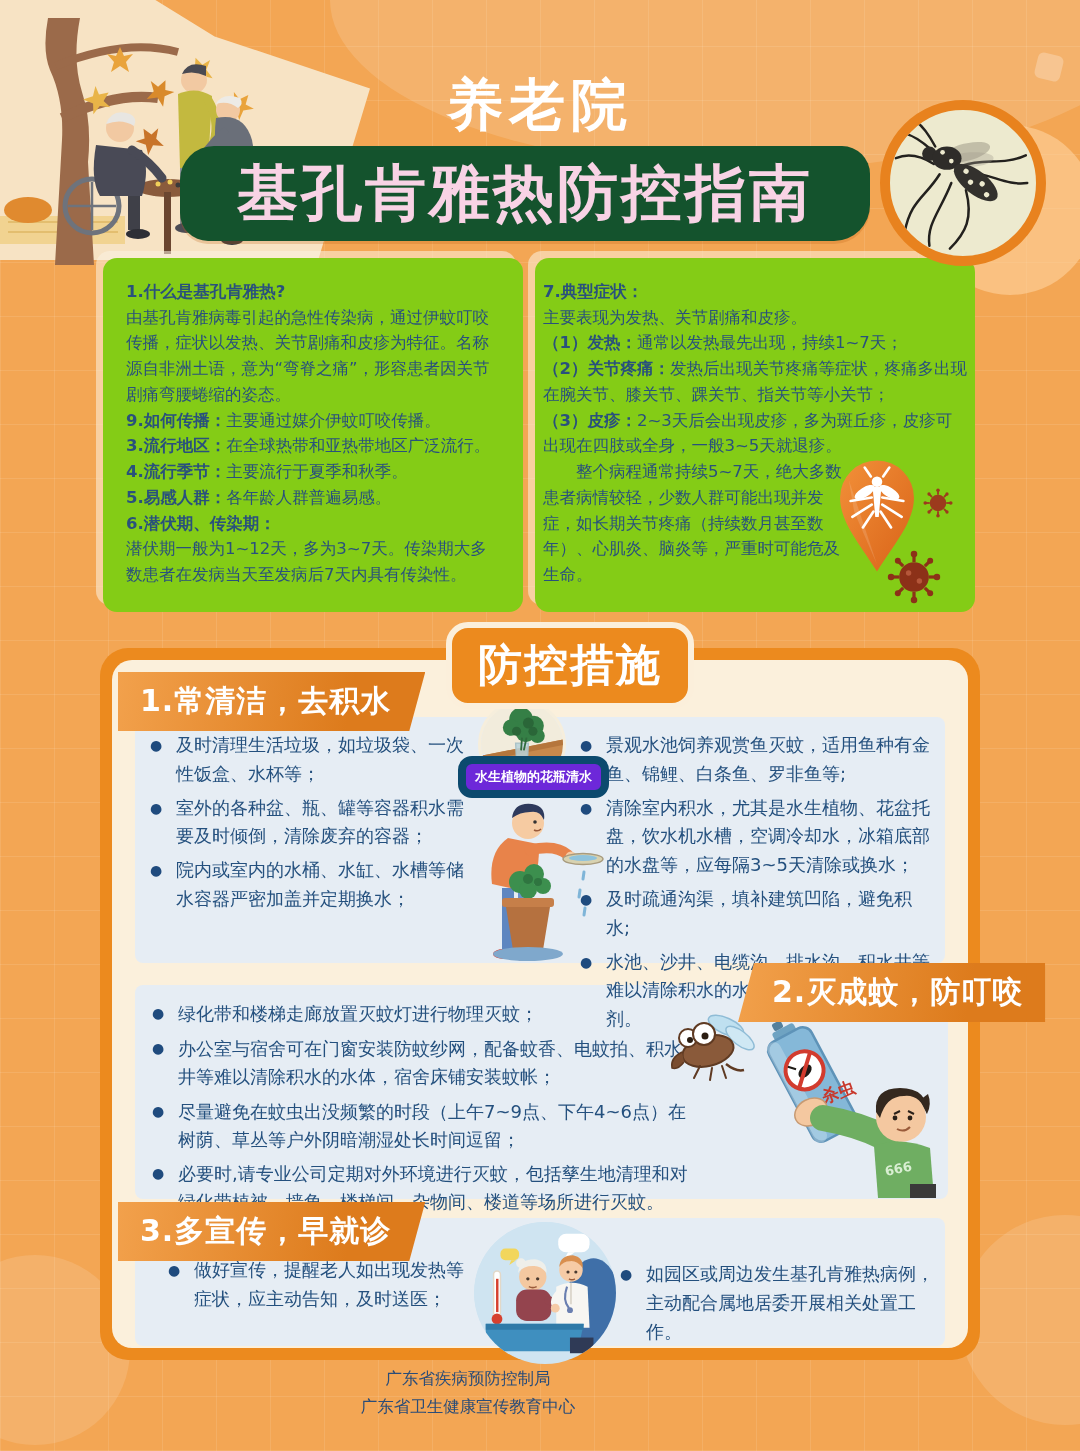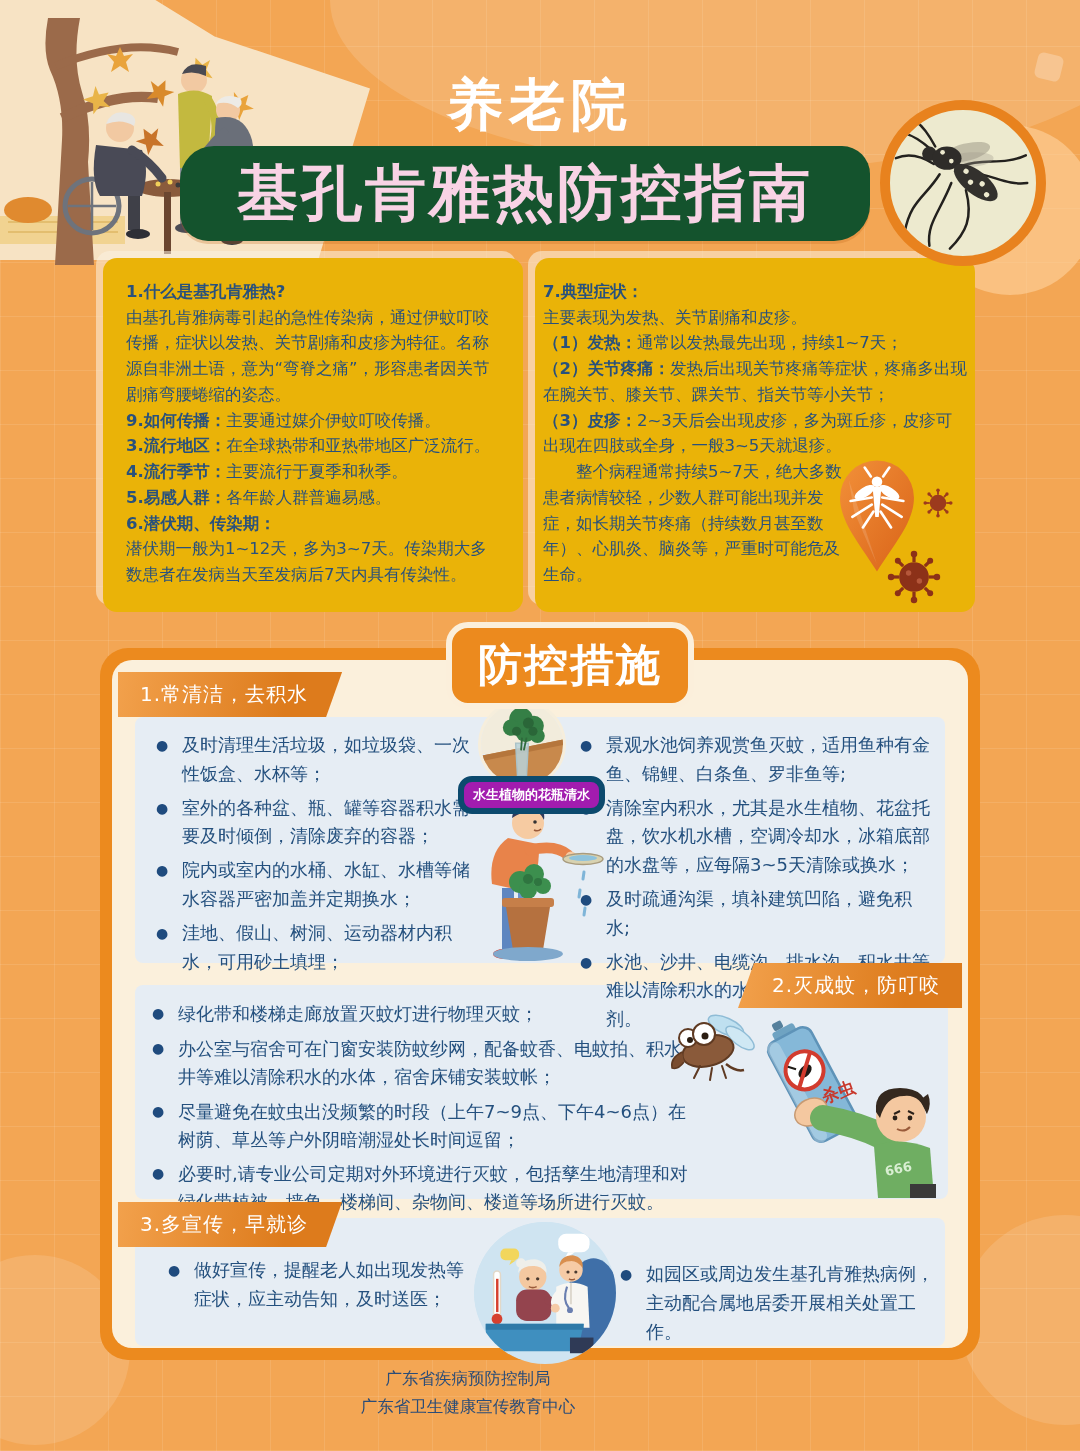--- a/index.html
+++ b/index.html
@@ -35,21 +35,21 @@
   .title-top{left:0;top:68px;width:1080px;text-align:center;
     font-size:56px;font-weight:bold;color:#FFFFFF;letter-spacing:6px;z-index:4;}
   .title-blob{left:180px;top:146px;width:690px;height:95px;background:#14532d;
     border-radius:34px 28px 36px 28px;display:flex;align-items:center;justify-content:center;
     z-index:3;box-shadow:0 3px 0 rgba(190,100,20,.25);}
   .title-blob span{font-size:61px;font-weight:bold;color:#F8D3E5;letter-spacing:3px;}
   .mosq-circle{left:880px;top:100px;width:166px;height:166px;border-radius:50%;
     background:#EDEACF;border:10px solid #E8821E;z-index:5;overflow:hidden;}
 
   
-  .cream-panel{background:#eab308;border-radius:14px;z-index:2;
+  .cream-panel{background:#84cc16;border-radius:14px;z-index:2;
     box-shadow:-7px -7px 0 rgba(252,243,226,.55);
     color:#29517C;font-size:16.5px;line-height:1.56;}
   .panel-left{left:103px;top:258px;width:420px;height:354px;padding:21px 23px;}
   .panel-right{left:535px;top:258px;width:440px;height:354px;padding:21px 8px;}
   .cream-panel .bold{font-weight:bold;}
   .cream-panel p{margin:0;}
   .indent2{text-indent:2em;}
   .p8{width:300px;}
   .pin-icon{left:298px;top:198px;width:88px;height:120px;}
   .virus-sm{left:388px;top:230px;width:30px;height:30px;}
@@ -57,47 +57,47 @@
 
   
   .measures-box{left:100px;top:648px;width:880px;height:712px;background:#EC8A1E;
     border-radius:28px;padding:12px;z-index:2;}
   .measures-inner{width:100%;height:100%;background:#FBF0DC;border-radius:20px;}
   .measures-title{left:446px;top:622px;padding:8px 26px;background:#EC8A1E;
     border:6px solid #FBEFDB;border-radius:22px;z-index:6;
     font-size:44px;font-weight:bold;color:#FFFFFF;letter-spacing:2px;}
 
   .section-chip{background:linear-gradient(100deg,#F2A14C 0%,#DD7B1C 75%);
-    color:#FFFFFF;font-weight:normal;font-size:20px;letter-spacing:1px;
+    color:#FFFFFF;font-weight:bold;font-size:30px;letter-spacing:1px;
     padding:9px 22px;z-index:6;box-shadow:0 3px 4px rgba(150,75,10,.35);}
   .chip1{left:118px;top:672px;clip-path:polygon(0 0,100% 0,calc(100% - 16px) 100%,0 100%);padding-right:34px;}
   .chip2{left:738px;top:963px;clip-path:polygon(16px 0,100% 0,100% 100%,0 100%);padding-left:34px;}
   .chip3{left:118px;top:1202px;clip-path:polygon(0 0,100% 0,calc(100% - 16px) 100%,0 100%);padding-right:34px;}
 
   .blue-panel{background:#E6EDF4;border-radius:8px;z-index:3;}
   .bp1{left:135px;top:717px;width:810px;height:246px;}
   .bp2{left:135px;top:985px;width:813px;height:214px;}
   .bp3{left:135px;top:1218px;width:810px;height:128px;}
 
   .bullet{position:relative;padding-left:26px;color:#24507E;font-size:18px;
     line-height:1.6;margin-bottom:5px;}
   .bullet::before{content:"●";position:absolute;left:0;top:3px;font-size:14px;color:#1F4B7E;}
   .col{z-index:4;}
-  .s1-left{left:156px;top:731px;width:315px;}
+  .s1-left{left:150px;top:731px;width:315px;}
   .s1-right{left:580px;top:731px;width:356px;}
   .s2-bullets{left:152px;top:1000px;width:540px;}
   .s2-bullets .bullet{line-height:1.55;margin-bottom:7px;}
   .s3-left{left:168px;top:1256px;width:312px;}
   .s3-right{left:620px;top:1260px;width:326px;}
 
   
   .plant-photo{left:478px;top:700px;width:88px;height:88px;border-radius:50%;
     overflow:hidden;border:3px solid #F6EEDC;z-index:5;}
-  .caption-chip{left:458px;top:776px;padding:4px 9px;background:#a21caf;border-radius:14px;
-    color:#FFFFFF;font-size:13px;font-weight:bold;z-index:6;border:6px solid #0c4a6e;}
+  .caption-chip{left:458px;top:756px;padding:4px 9px;background:#6d28d9;border-radius:14px;
+    color:#FFFFFF;font-size:13px;font-weight:bold;z-index:6;border:8px solid #0c4a6e;}
   .person-illus{left:450px;top:796px;width:158px;height:166px;z-index:5;}
   .spray-illus{left:648px;top:996px;width:300px;height:202px;z-index:5;}
   .doctor-circle{left:474px;top:1222px;width:142px;height:142px;border-radius:50%;
     overflow:hidden;z-index:5;background:#CFE4F1;}
   .elderly-illus{left:0;top:0;width:400px;height:265px;z-index:1;}
 
   .footer{left:0;width:936px;text-align:center;color:#2A4C78;font-size:16.5px;z-index:3;}
   .f1{top:1368px;} .f2{top:1396px;}
 </style>
 </head>
@@ -293,21 +293,20 @@
     <div class="measures-inner"></div>
   </div>
   <div class="abs measures-title">防控措施</div>
 
   <div class="abs section-chip chip1">1.常清洁，去积水</div>
   <div class="abs blue-panel bp1"></div>
   <div class="abs col s1-left">
     <div class="bullet">及时清理生活垃圾，如垃圾袋、一次性饭盒、水杯等；</div>
     <div class="bullet">室外的各种盆、瓶、罐等容器积水需要及时倾倒，清除废弃的容器；</div>
     <div class="bullet">院内或室内的水桶、水缸、水槽等储水容器严密加盖并定期换水；</div>
-    <div class="bullet">洼地、假山、树洞、运动器材内积水，可用砂土填埋；</div>
   </div>
   <div class="abs col s1-right">
     <div class="bullet">景观水池饲养观赏鱼灭蚊，适用鱼种有金鱼、锦鲤、白条鱼、罗非鱼等;</div>
     <div class="bullet">清除室内积水，尤其是水生植物、花盆托盘，饮水机水槽，空调冷却水，冰箱底部的水盘等，应每隔3~5天清除或换水；</div>
     <div class="bullet">及时疏通沟渠，填补建筑凹陷，避免积水;</div>
     <div class="bullet">水池、沙井、电缆沟、排水沟、积水井等难以清除积水的水体，可投放灭蚊蚴杀虫剂。</div>
   </div>
 
   <div class="abs plant-photo">
     <svg viewBox="0 0 90 90" width="82" height="82">

